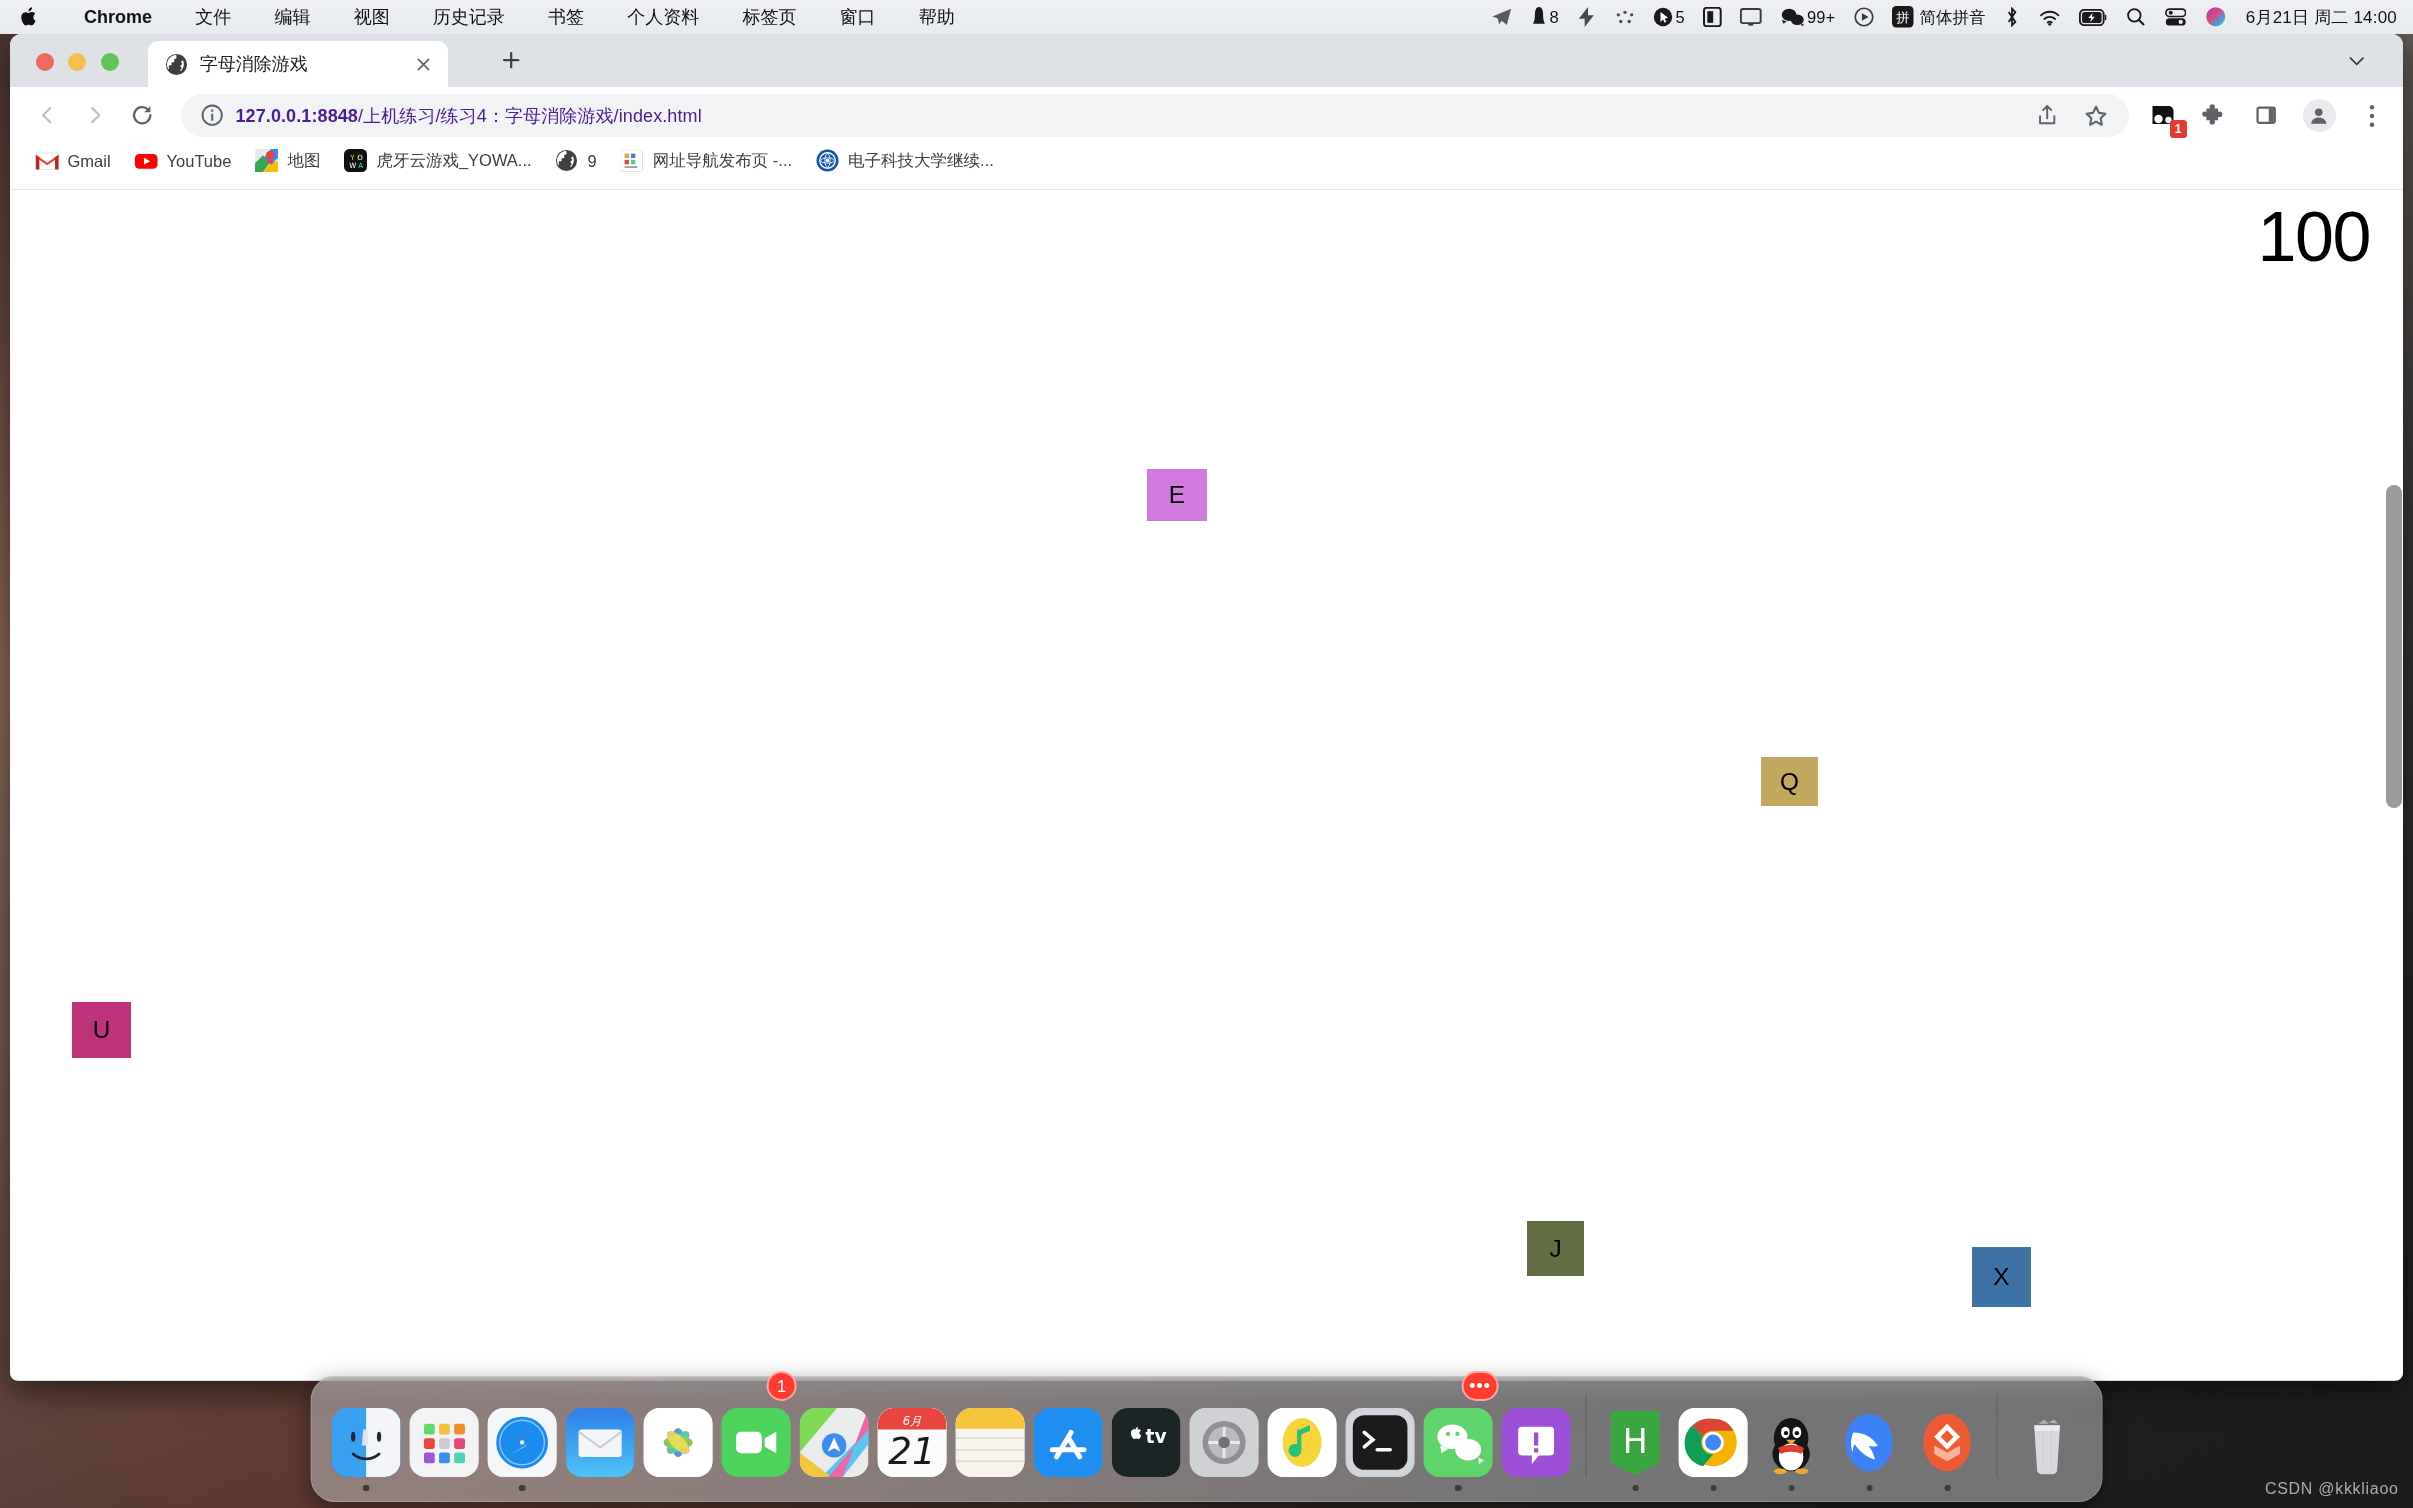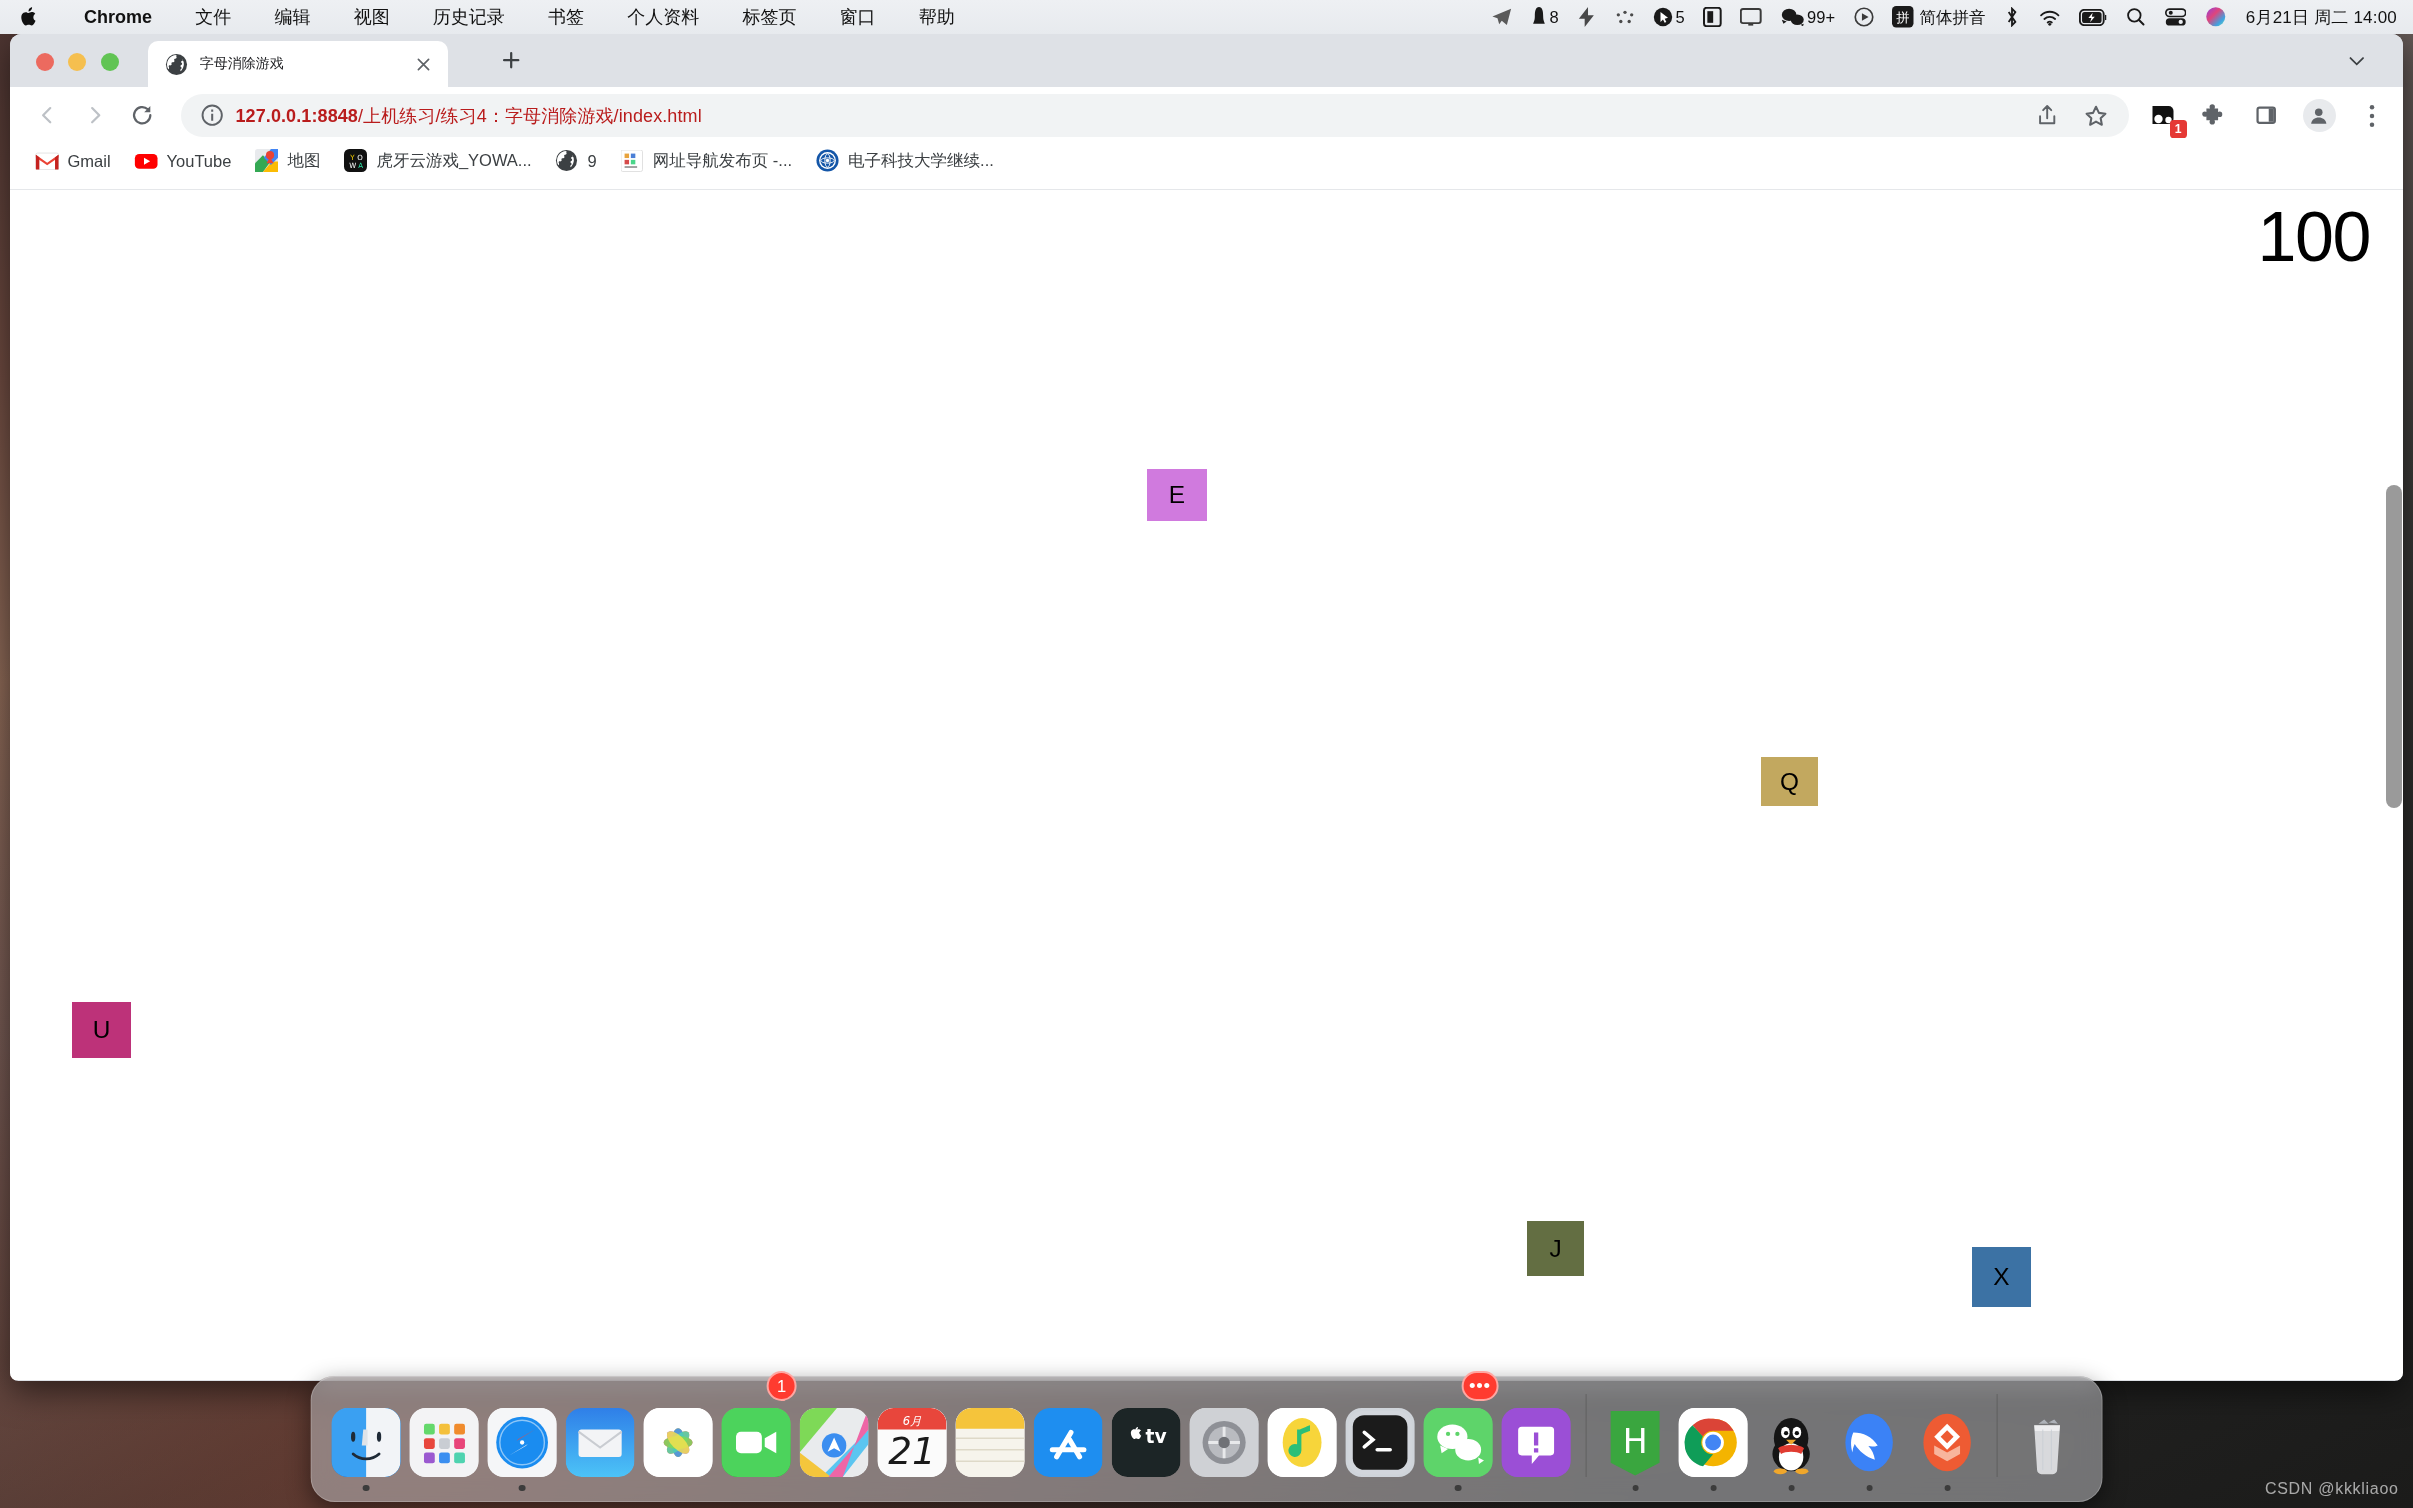--- a/index.html
+++ b/index.html
@@ -50,35 +50,35 @@
   .tabstrip{ position:relative; height:53px; background:#dee1e6; display:flex; align-items:flex-end; }
   .traffic{ position:absolute; left:26px; top:18.7px; display:flex; gap:14.4px; }
   .dot{ width:18px; height:18px; border-radius:50%; }
   .dot.r{ background:#ec6a5f; } .dot.y{ background:#f5bf4f; } .dot.g{ background:#61c454; }
   .tab{
     position:absolute; left:138px; bottom:0; width:300px; height:46px;
     background:#fff; border-radius:10px 10px 0 0;
     display:flex; align-items:center; padding:0 11.5px;
   }
   .tab-fav{ width:23px; height:23px; margin-left:5.7px; flex:0 0 auto; }
-  .tab-title{ font-size:14px; color:#202124; margin-left:11.5px; flex:1 1 auto; overflow:hidden; white-space:nowrap; }
+  .tab-title{ font-size:18px; color:#202124; margin-left:11.5px; flex:1 1 auto; overflow:hidden; white-space:nowrap; }
   .tab-close{ width:27px; height:27px; display:flex; align-items:center; justify-content:center; color:#5f6368; }
   .newtab{ position:absolute; left:483px; bottom:8.6px; width:37px; height:37px; display:flex; align-items:center; justify-content:center; color:#3c4043; }
   .win-caret{ position:absolute; right:30px; bottom:10px; width:32px; height:32px; display:flex; align-items:center; justify-content:center; color:#3c4043; }
 
   
   .toolbar{ height:57px; background:#fff; display:flex; align-items:center; padding:0 16px; }
   .nav-btn{ width:43px; height:43px; display:flex; align-items:center; justify-content:center; color:#5f6368; margin-right:4.3px; }
   .nav-btn.dim{ color:#bdc1c6; }
   .omnibox{
     flex:1 1 auto; height:43px; margin:0 13px; background:#f1f3f4; border-radius:21.5px;
     display:flex; align-items:center; padding:0 18.7px; position:relative;
   }
   .omnibox .info{ width:24.4px; height:24.4px; margin-right:11.5px; color:#5f6368; flex:0 0 auto; }
-  .url{ font-size:18px; color:#b91c1c; white-space:nowrap; overflow:hidden; letter-spacing:0.1px; }
+  .url{ font-size:18px; color:#4c1d95; white-space:nowrap; overflow:hidden; letter-spacing:0.1px; }
   .url .host{ font-weight:bold; }
   .omni-actions{ margin-left:auto; display:flex; align-items:center; gap:18.7px; padding-left:17px; }
   .tb-ico{ width:30px; height:30px; display:flex; align-items:center; justify-content:center; color:#5f6368; position:relative; }
   .tb-right{ display:flex; align-items:center; gap:21.5px; margin-left:5.7px; }
   .badge{
     position:absolute; right:-8.6px; bottom:-7.2px; background:#e53935; color:#fff;
     font-size:12.2px; line-height:1; border-radius:3.6px; padding:2.9px 5px; font-weight:bold;
   }
   .avatar{ width:33px; height:33px; border-radius:50%; background:#e8eaed; display:flex; align-items:center; justify-content:center; color:#5f6368; }
 

